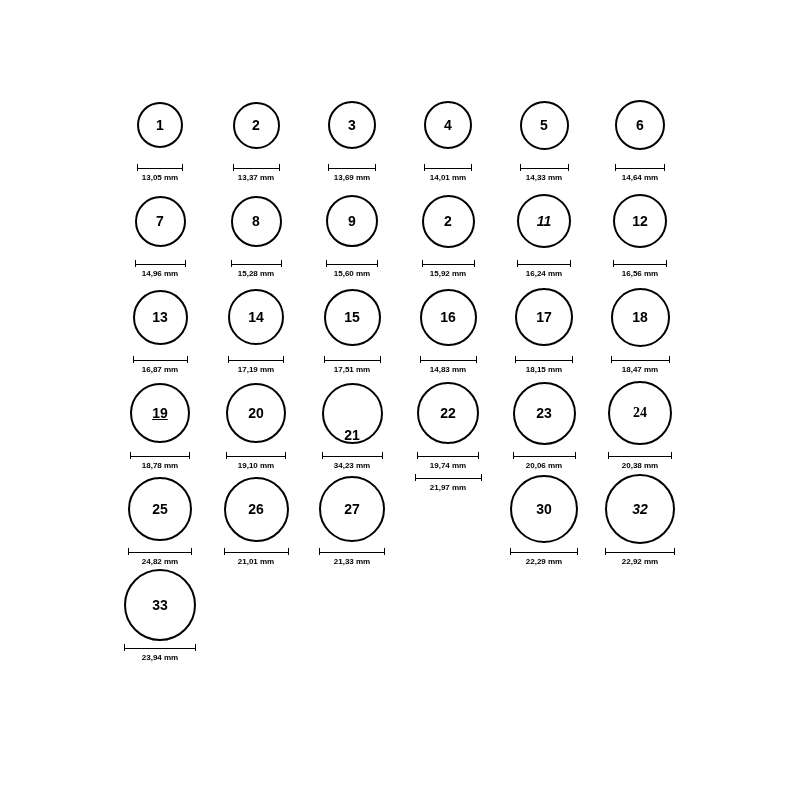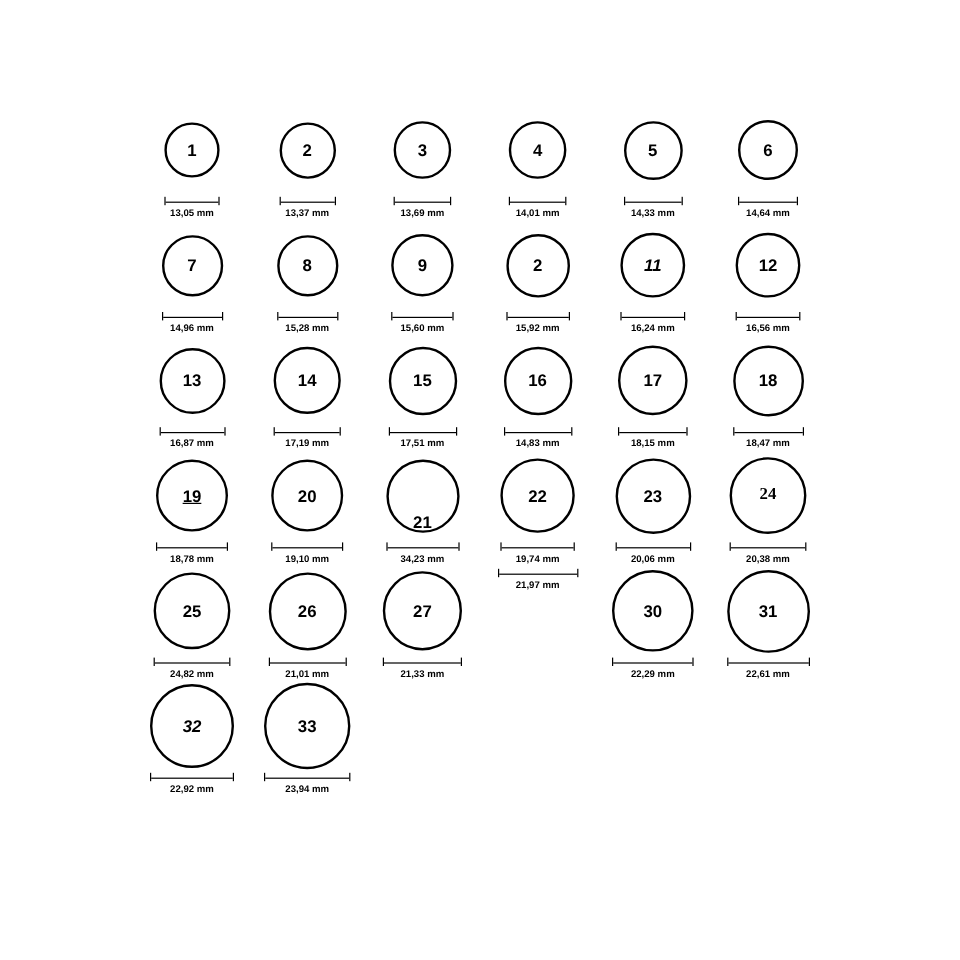--- a/index.html
+++ b/index.html
@@ -402,31 +402,20 @@
             <span class="ring-number">30</span>
           </div>
         </div>
         <div class="ring-measure">
           <div class="measure-bar" style="width: 68px;"></div>
           <div class="ring-label">22,29 mm</div>
         </div>
       </div>
       <div class="ring-cell">
         <div class="ring-circle-wrap">
-          <div class="ring-circle" style="width: 69px; height: 69px;">
-            <span class="ring-number">31</span>
-          </div>
-        </div>
-        <div class="ring-measure">
-          <div class="measure-bar" style="width: 69px;"></div>
-          <div class="ring-label">22,61 mm</div>
-        </div>
-      </div>
-      <div class="ring-cell">
-        <div class="ring-circle-wrap">
           <div class="ring-circle" style="width: 70px; height: 70px; font-style: italic;">
             <span class="ring-number">32</span>
           </div>
         </div>
         <div class="ring-measure">
           <div class="measure-bar" style="width: 70px;"></div>
           <div class="ring-label">22,92 mm</div>
         </div>
       </div>
       <div class="ring-cell">

